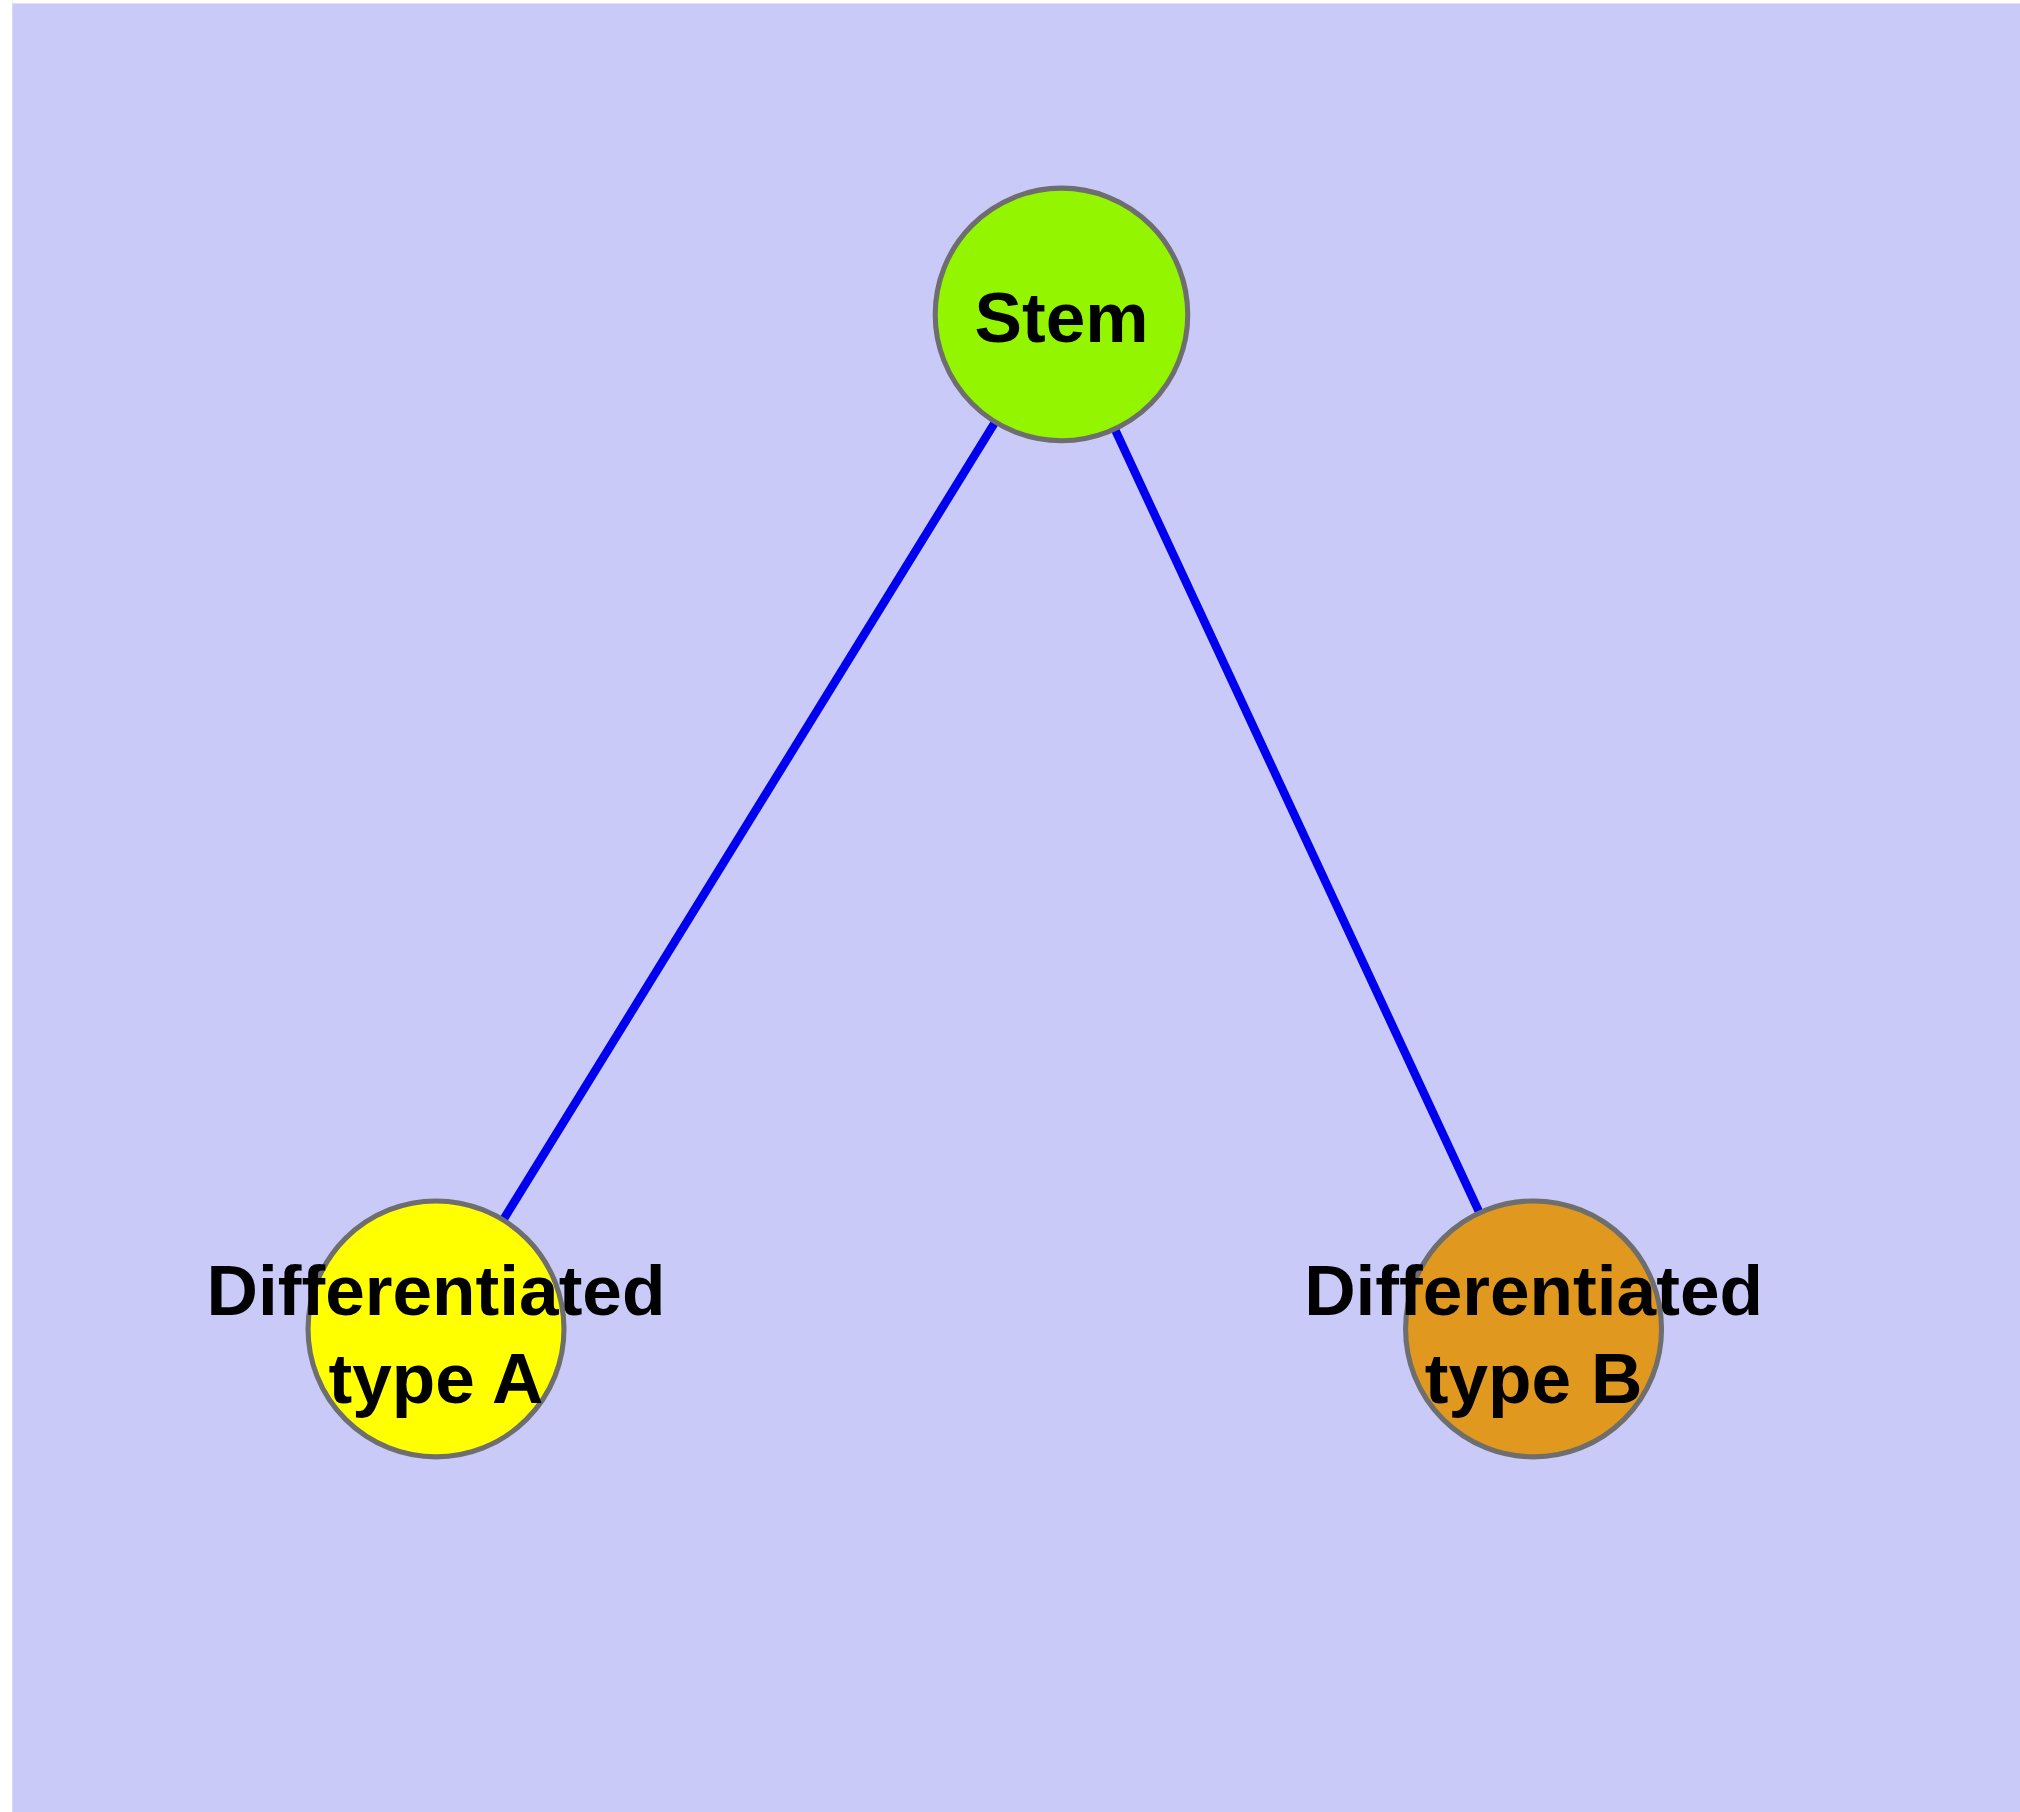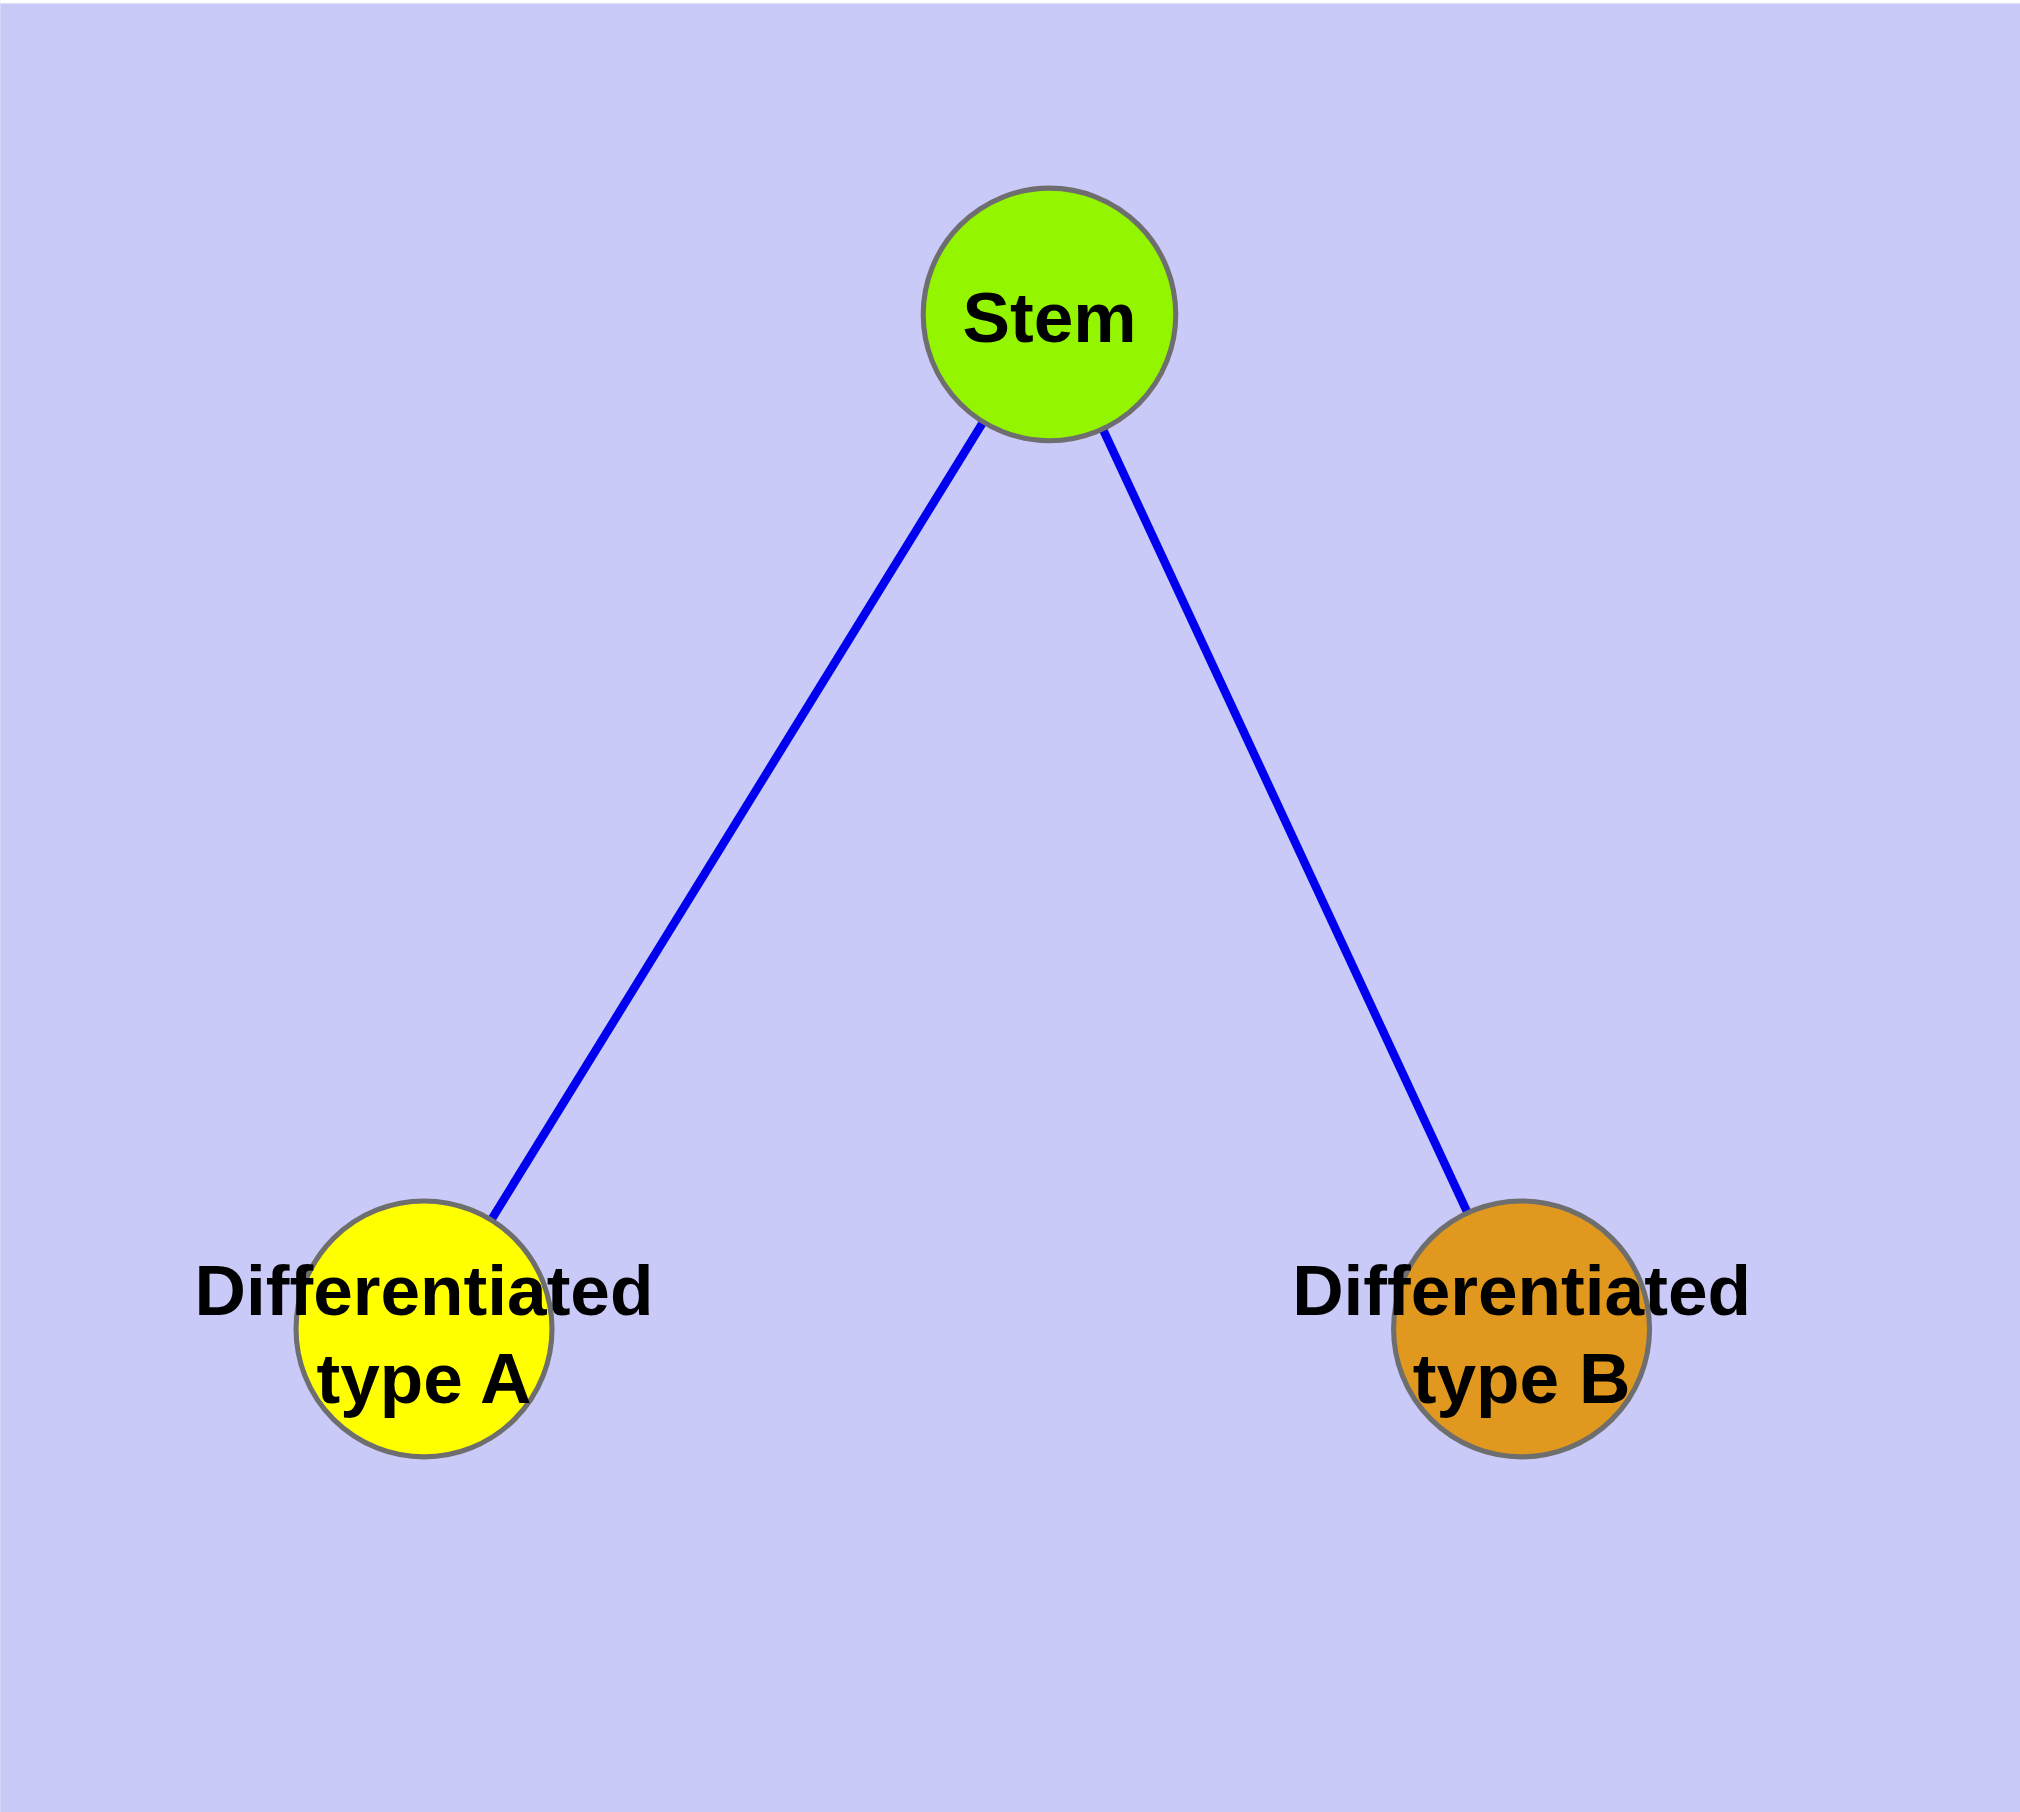--- a/index.html
+++ b/index.html
@@ -7,20 +7,21 @@
     padding: 0;
     width: 2021px;
     height: 1812px;
     overflow: hidden;
     font-family: "Liberation Sans", "DejaVu Sans", sans-serif;
   }
   .canvas-wrap {
     width: 1614px;
     height: 1812px;
     position: relative;
+    margin-left: 12px;
   }
   svg.graph {
     display: block;
     width: 2021px;
     height: 1812px;
   }
   .edge-line {
     fill: none;
     stroke-width: 10;
   }

